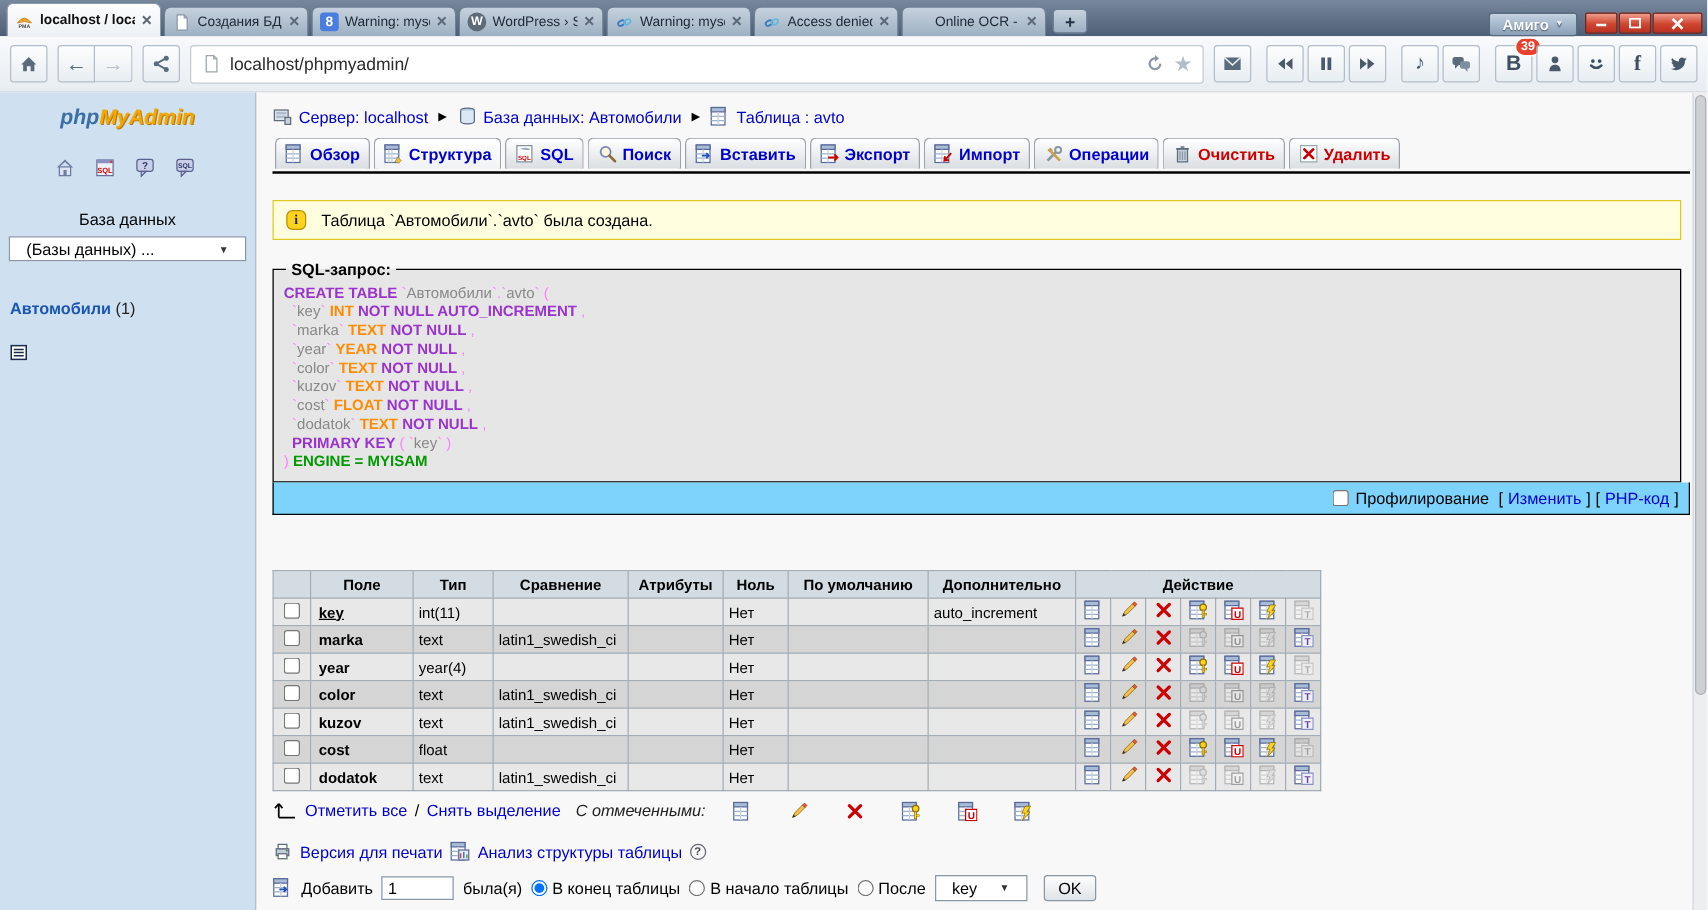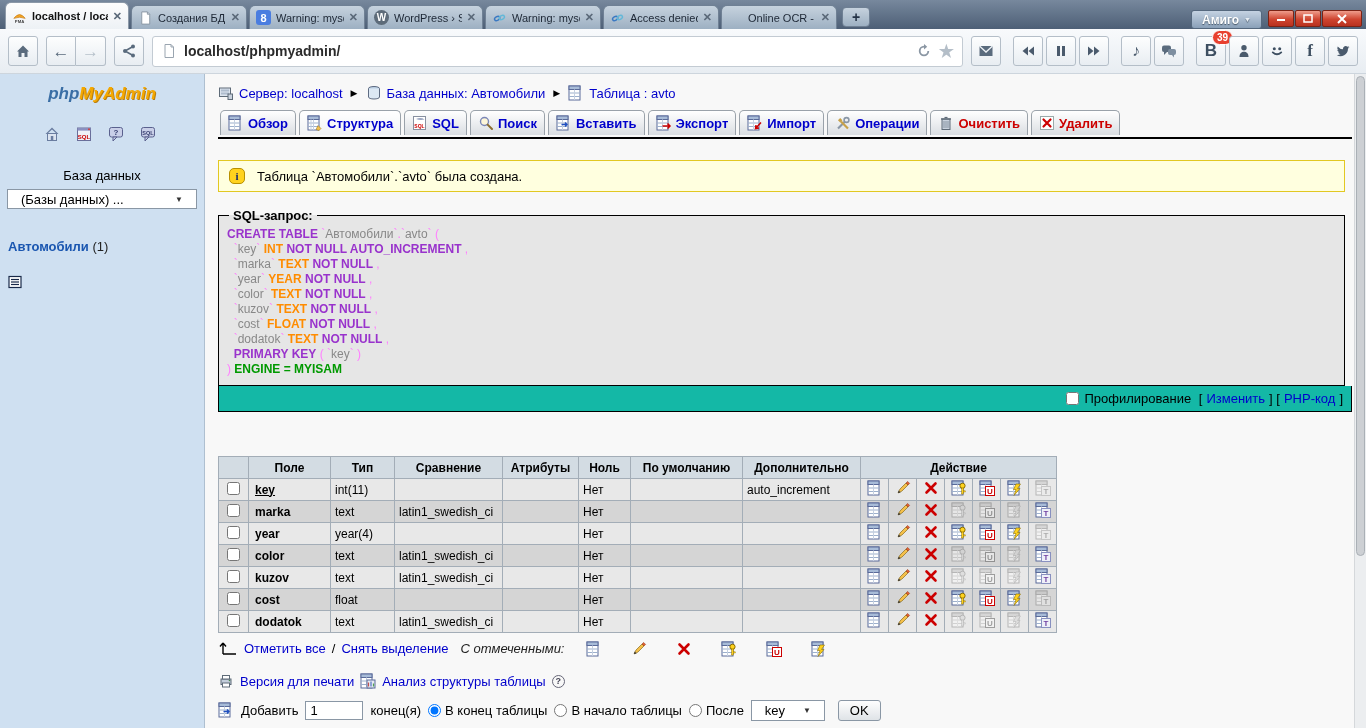--- a/index.html
+++ b/index.html
@@ -34,21 +34,21 @@
   .winbtn svg { display:block; }
 
   
   .toolbar { height:45px; background:linear-gradient(#f8fafc,#e8edf2); border-bottom:1px solid #cdd5dd;
              display:flex; align-items:center; gap:8px; padding:0 8px; }
   .tbtn { width:30px; height:30px; border:1px solid #b4bec8; border-radius:3px; background:linear-gradient(#fdfefe,#e8edf2);
           display:flex; align-items:center; justify-content:center; cursor:pointer; position:relative; }
   .navgrp { display:flex; gap:0; } .navgrp .tbtn:first-child{border-radius:3px 0 0 3px;} .navgrp .tbtn:last-child{border-radius:0 3px 3px 0; border-left:none;}
   .arr { font-size:17px; font-weight:bold; color:#5a6b7d; line-height:1; } .arr.dim { color:#b7c1cb; }
   .addressbar { flex:1; height:31px; background:#fff; border:1px solid #c3cbd3; border-radius:3px;
-                display:flex; align-items:center; gap:7px; padding:0 8px; cursor:text;font-weight:bold; }
+                display:flex; align-items:center; gap:7px; padding:0 8px; cursor:text; }
   .addressbar .url { flex:1; font-size:14px; color:#2b2b2b; }
   .abtn { display:flex; align-items:center; cursor:pointer; }
   .star { font-size:17px; color:#b4bec8; line-height:1; }
   .tbright { display:flex; gap:12px; }
   .tbright .grp { display:flex; gap:3px; }
   .badge { position:absolute; top:-7px; right:-8px; background:#e8402f; border:1px solid #fff; color:#fff;
            font-size:10px; font-weight:bold; border-radius:9px; padding:1px 4px; line-height:1.1; }
   .note { font-size:16px; color:#4a5a6c; } .bletter{font-size:17px;font-weight:bold;color:#3e4f61;} .fletter{font-size:17px;font-weight:bold;color:#3e4f61;font-family:"Liberation Serif",serif;}
 
   
@@ -92,21 +92,21 @@
             color:#1a2a6a; font-weight:bold; font-size:11px; display:flex; align-items:center; justify-content:center; font-family:"Liberation Serif",serif; }
 
   .sqlbox { width:1127px; margin-top:16px; border:1px solid #000; background:#e6e6e6; padding:4px 8px 8px; }
   .sqlbox legend { font-size:13px; font-weight:bold; color:#000; padding:0 4px; margin-left:2px; }
   .sqlline { white-space:pre; font-size:12px; line-height:15px; color:#000; }
   .tk-kw { color:#9933cc; font-weight:bold; }
   .tk-ty { color:#ff8c00; font-weight:bold; }
   .tk-id { color:#888888; }
   .tk-q, .tk-p { color:#ff80ff; }
   .tk-en { color:#009900; font-weight:bold; }
-  .sqlfoot { width:1134px; border:1px solid #000; border-top:none; background:#14b8a6; height:26px;
+  .sqlfoot { width:1134px; border:1px solid #000; border-top:none; background:#7dd3fc; height:26px;
              display:flex; align-items:center; justify-content:flex-end; gap:4px; padding-right:8px; font-size:13px; }
   .sqlfoot label { display:flex; align-items:center; gap:5px; cursor:pointer; }
   .sqlfoot .br { color:#000; }
 
   .stbl { margin-top:44px; border-collapse:collapse; font-size:12px; }
   .stbl th, .stbl td { border:1px solid #a3adb7; height:22px; padding:1px 4px; }
   .stbl th { background:#d3dce3; font-weight:bold; text-align:center; color:#000; }
   .stbl tr.r1 td { background:#e8e8e8; } .stbl tr.r2 td { background:#d5d5d5; }
   .stbl td.cb, .stbl td.act { text-align:center; padding:1px 2px; }
   .stbl td.fld { font-weight:bold; padding-left:6px; }
@@ -1241,21 +1241,21 @@
               <rect x="1" y="1" width="11" height="14" fill="#fff" stroke="#5a6b9a"></rect>
               <rect x="1" y="1" width="11" height="3.5" fill="#a8bcd8" stroke="#5a6b9a"></rect>
               <line x1="1" y1="8" x2="12" y2="8" stroke="#9db0cc"></line>
               <line x1="1" y1="11.5" x2="12" y2="11.5" stroke="#9db0cc"></line>
               <line x1="6.5" y1="4.5" x2="6.5" y2="15" stroke="#c5d0e0"></line>
               <path d="M5.5 9.5 L11 9.5 M9 7.5 L11 9.5 L9 11.5" stroke="#2050c0" stroke-width="1.4" fill="none"></path>
             </svg>
           </span>
         <span>Добавить</span>
         <input class="cntinput" value="1" style="">
-        <span>конец(я)</span>
+        <span>была(я)</span>
         <label>
             <input type="radio" name="addpos" checked="" style="">
             <span>В конец таблицы</span>
           </label>
         <label>
             <input type="radio" name="addpos" style="">
             <span>В начало таблицы</span>
           </label>
         <label>
             <input type="radio" name="addpos" style="">

